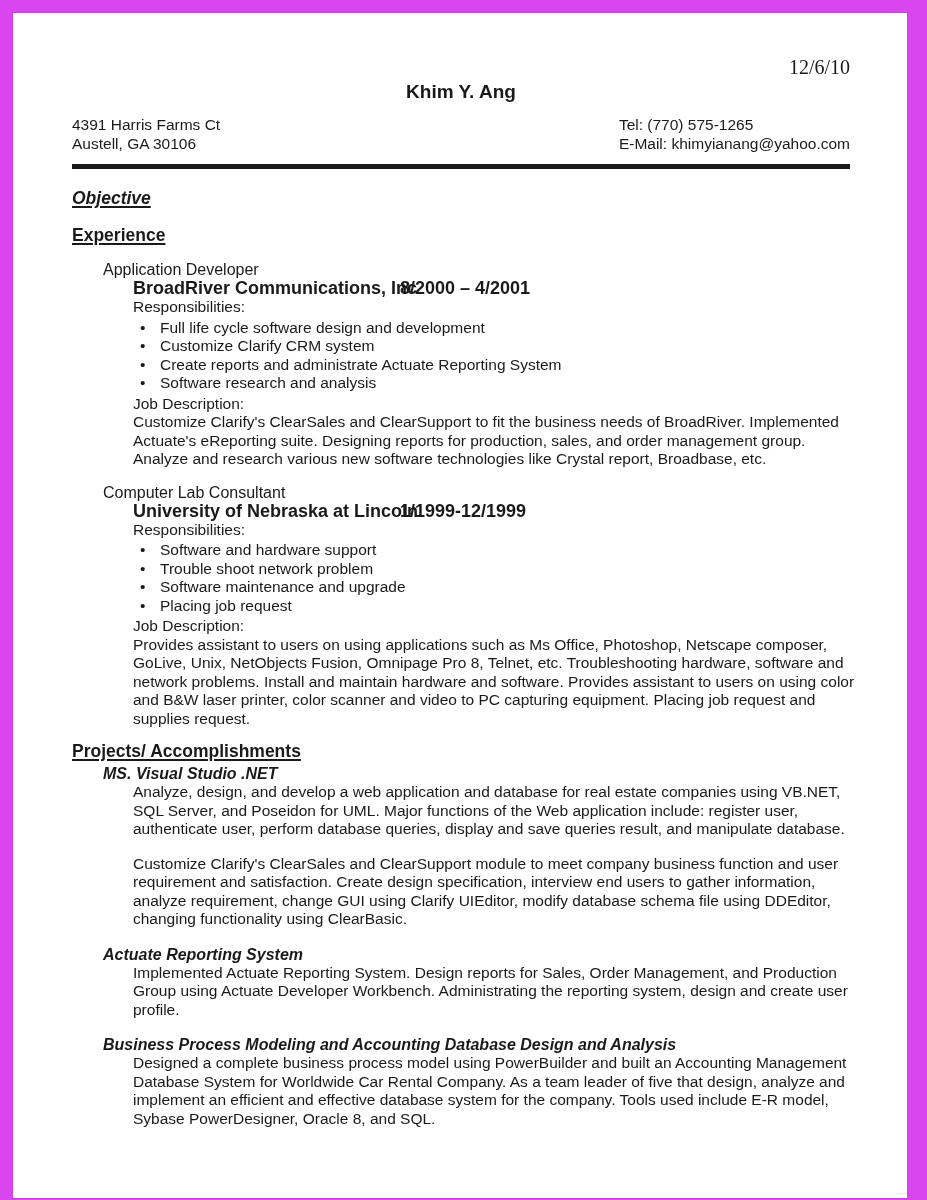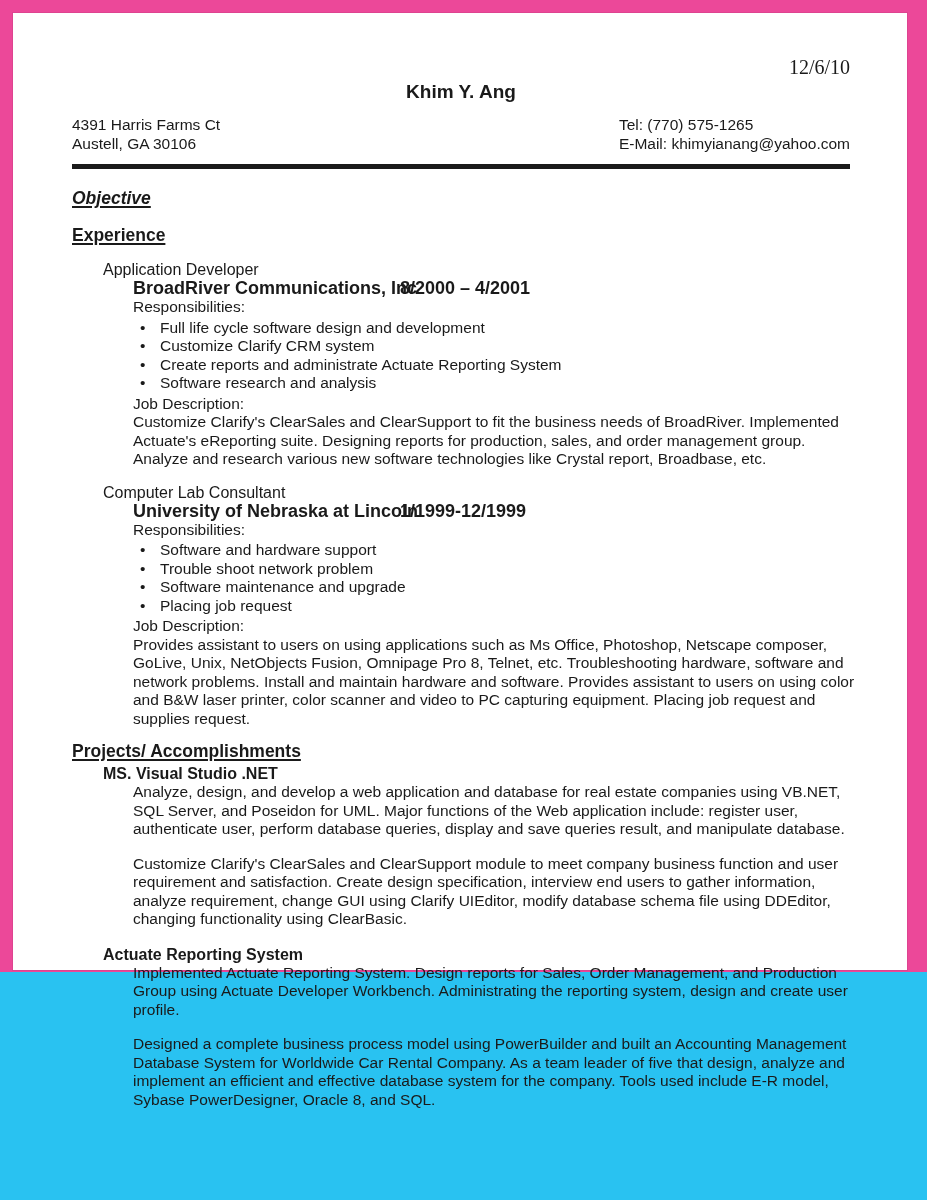--- a/index.html
+++ b/index.html
@@ -4,24 +4,24 @@
 <style>
   html, body { margin:0; padding:0; }
   body {
     width:927px; height:1200px;
     background:#29c2f1;
     font-family:"Liberation Sans", sans-serif;
     color:#1a1a1a;
     overflow:hidden;
   }
   .frame {
-    width:927px; height:972px;
+    width:927px; height:1200px;
     box-sizing:border-box;
     padding:13px 20px 2px 13px;
-    background:#ec4899;
+    background:#d946ef;
   }
   .page {
     width:100%; height:100%;
     box-sizing:border-box;
     background:#ffffff;
     padding:42px 57px 0 59px;
     box-shadow:0 0 0 1px rgba(0,0,0,0.06);
   }
   .t { font-size:15.5px; line-height:18.5px; }
   .date {
@@ -61,21 +61,21 @@
   .org-line {
     position:relative; font-weight:bold;
     font-size:18px; line-height:19px;
   }
   .org-dates { position:absolute; left:267px; top:0; white-space:nowrap; }
   .bullets { margin-left:68px; padding:2px 0; }
   .bullet-row { display:flex; }
   .bullet-dot { width:20px; flex:0 0 20px; }
   .project { margin-top:16px; }
   .project.first { margin-top:2px; }
-  .project-title { font-weight:bold; font-size:16px; line-height:19px; }
+  .project-title { font-weight:bold; font-size:16px; line-height:19px;font-style:italic; }
 </style>
 </head>
 <body>
 
 <div class="frame">
   <div class="page">
 
     <div class="date">12/6/10</div>
     <div class="name">Khim Y. Ang</div>
 
@@ -169,18 +169,19 @@
       <div class="project">
         <div class="t indent2 para">Customize Clarify's ClearSales and ClearSupport module to meet company business function and user requirement and satisfaction. Create design specification, interview end users to gather information, analyze requirement, change GUI using Clarify UIEditor, modify database schema file using DDEditor, changing functionality using ClearBasic.</div>
       </div>
 
       <div class="project">
         <div class="project-title indent1">Actuate Reporting System</div>
         <div class="t indent2 para">Implemented Actuate Reporting System. Design reports for Sales, Order Management, and Production Group using Actuate Developer Workbench. Administrating the reporting system, design and create user profile.</div>
       </div>
 
       <div class="project">
+        <div class="project-title indent1">Business Process Modeling and Accounting Database Design and Analysis</div>
         <div class="t indent2 para">Designed a complete business process model using PowerBuilder and built an Accounting Management Database System for Worldwide Car Rental Company. As a team leader of five that design, analyze and implement an efficient and effective database system for the company. Tools used include E-R model, Sybase PowerDesigner, Oracle 8, and SQL.</div>
       </div>
     </div>
 
   </div>
 </div>
 
 </body></html>

